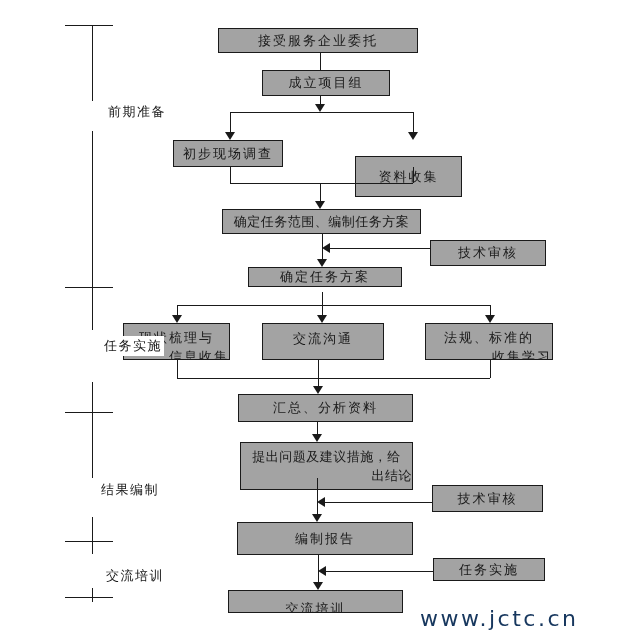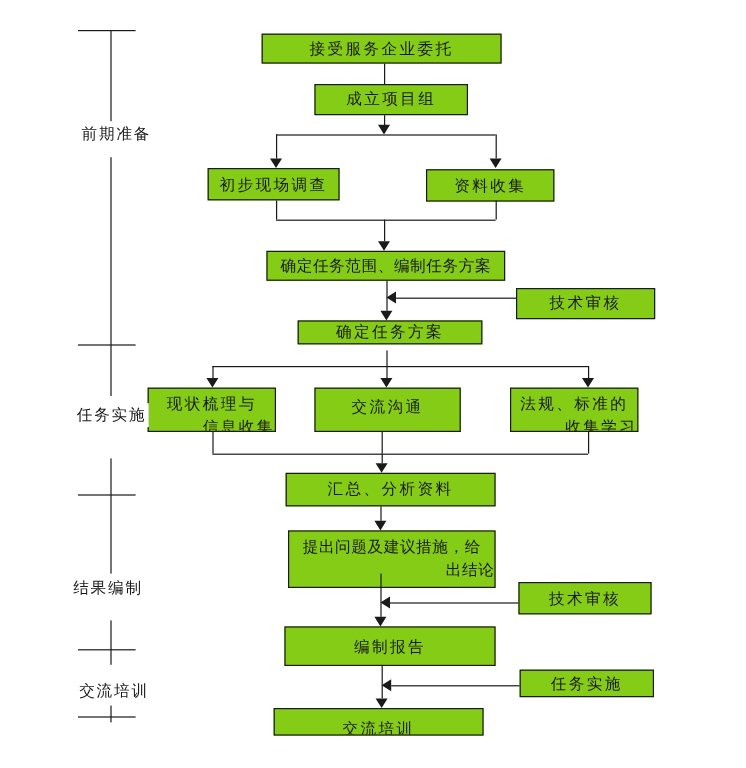--- a/index.html
+++ b/index.html
@@ -2,42 +2,42 @@
 <html><head>
 <meta charset="utf-8">
 <style>
   html,body{margin:0;padding:0;background:#fff;}
   .canvas{
     position:relative;width:622px;height:640px;background:#ffffff;
     font-family:"DejaVu Sans",sans-serif;color:#1a1a1a;overflow:hidden;
   }
   
   .node{
-    position:absolute;box-sizing:border-box;border:1px solid #1a1a1a;background:#84cc16;
+    position:absolute;box-sizing:border-box;border:1px solid #1a1a1a;background:#a3a3a3;
     display:flex;align-items:center;justify-content:center;
     font-size:13px;letter-spacing:2px;white-space:nowrap;overflow:hidden;
   }
   .node2{display:block;padding-top:4px;line-height:19px;}
   .node2 .l1{text-align:center;}
   .node2 .l2{text-align:right;padding-left:6px;}
   .clip1{display:block;padding-top:10px;line-height:15px;text-align:center;}
   
   .vline,.hline{position:absolute;background:#1a1a1a;}
   .vline{width:1px;}
   .hline{height:1px;}
   .arr-down{position:absolute;width:0;height:0;
     border-left:5px solid transparent;border-right:5px solid transparent;
     border-top:8px solid #1a1a1a;}
   .arr-left{position:absolute;width:0;height:0;
     border-top:5px solid transparent;border-bottom:5px solid transparent;
     border-right:8px solid #1a1a1a;}
   
   .phase{
     position:absolute;background:#fff;font-size:13px;letter-spacing:1.5px;
-    white-space:nowrap;padding:1px 2px;z-index:2;
+    white-space:nowrap;padding:1px 2px;z-index:2;margin-left:40px;
   }
   .watermark{
     position:absolute;left:420px;top:606px;font-size:22px;letter-spacing:2.5px;
     color:#17375e;white-space:nowrap;
   }
 </style>
 </head>
 <body>
 
 <div class="canvas">
@@ -60,41 +60,41 @@
 
   <div class="node" style="left:218px;top:28px;width:200px;height:25px">
     <span>接受服务企业委托</span>
   </div>
   <div class="node" style="left:262px;top:70px;width:128px;height:26px">
     <span>成立项目组</span>
   </div>
   <div class="node" style="left:173px;top:140px;width:110px;height:27px">
     <span>初步现场调查</span>
   </div>
-  <div class="node" style="left:355px;top:141px;width:107px;height:27px">
+  <div class="node" style="left:355px;top:156px;width:107px;height:41px">
     <span>资料收集</span>
   </div>
   <div class="node" style="left:222px;top:209px;width:199px;height:25px;letter-spacing:0.5px">
     <span>确定任务范围、编制任务方案</span>
   </div>
   <div class="node" style="left:430px;top:240px;width:116px;height:26px">
     <span>技术审核</span>
   </div>
   <div class="node" style="left:248px;top:267px;width:154px;height:20px">
     <span>确定任务方案</span>
   </div>
 
   <div class="node node2" style="left:123px;top:323px;width:107px;height:37px">
     <div class="l1">现状梳理与</div>
     <div class="l2">信息收集</div>
   </div>
   <div class="node" style="left:262px;top:323px;width:122px;height:37px;align-items:flex-start;padding-top:6px">
     <span>交流沟通</span>
   </div>
-  <div class="node node2" style="left:425px;top:323px;width:107px;height:37px">
+  <div class="node node2" style="left:425px;top:323px;width:128px;height:37px">
     <div class="l1">法规、标准的</div>
     <div class="l2">收集学习</div>
   </div>
 
   <div class="node" style="left:238px;top:394px;width:175px;height:28px">
     <span>汇总、分析资料</span>
   </div>
   <div class="node node2" style="left:240px;top:442px;width:173px;height:48px;letter-spacing:0.5px">
     <div class="l1">提出问题及建议措施，给</div>
     <div class="l2">出结论</div>
@@ -156,14 +156,15 @@
   <div class="vline" style="left:317px;top:478px;height:36px"></div>
   <div class="arr-down" style="left:312px;top:514px"></div>
   <div class="hline" style="left:325px;top:502px;width:107px"></div>
   <div class="arr-left" style="left:317px;top:497px"></div>
 
   <div class="vline" style="left:318px;top:555px;height:27px"></div>
   <div class="arr-down" style="left:313px;top:582px"></div>
   <div class="hline" style="left:326px;top:571px;width:107px"></div>
   <div class="arr-left" style="left:318px;top:566px"></div>
 
+  <div class="watermark">www.jctc.cn</div>
 
 </div>
 
 </body></html>

